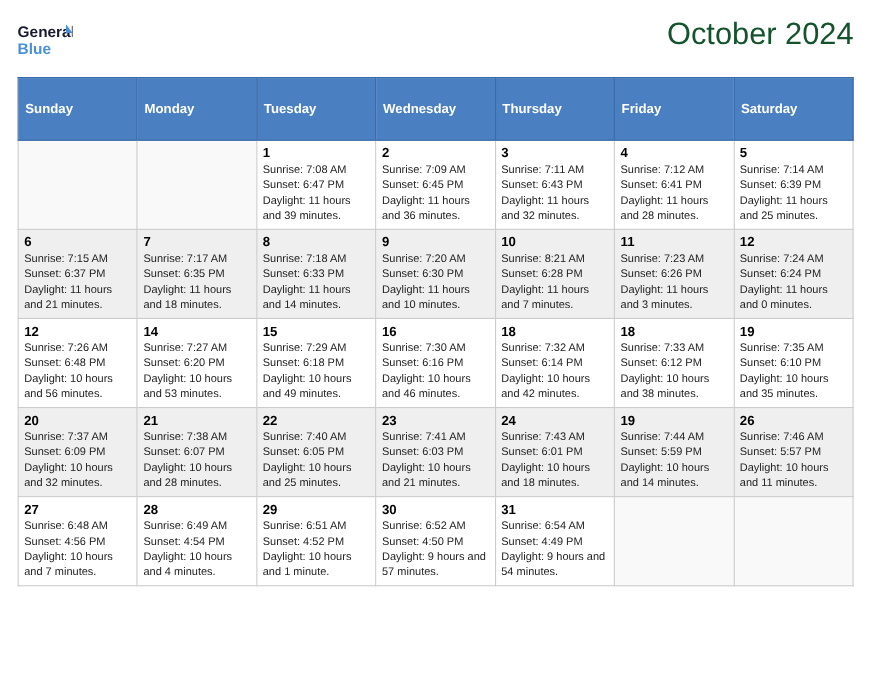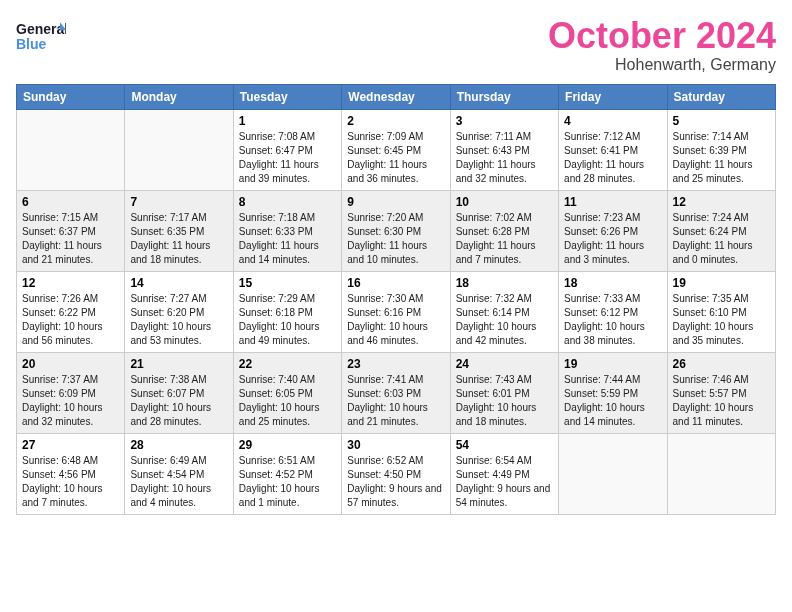--- a/index.html
+++ b/index.html
@@ -18,39 +18,39 @@
     }
     .logo {
       display: flex;
       align-items: center;
       gap: 4px;
     }
     .title-area {
       text-align: right;
     }
     .month-title {
-      font-size: 36px;
-      font-weight: bold;
-      color: #ec4899;
+      font-size: 28px;
+      font-weight: normal;
+      color: #14532d;
       line-height: 1.1;
     }
     .location {
       font-size: 16px;
       color: #444;
     }
     .calendar {
       width: 100%;
       border-collapse: collapse;
       font-size: 11px;
     }
     .calendar th {
       background: #4a7fc1;
       color: #fff;
       text-align: left;
-      padding: 5px 6px;
+      padding: 21px 6px;
       font-size: 12px;
       font-weight: bold;
       border: 1px solid #3a6aaa;
     }
     .calendar td {
       border: 1px solid #ccc;
       vertical-align: top;
       padding: 4px 5px;
       width: 108px;
       min-height: 80px;
@@ -86,21 +86,20 @@
 <div class="header-area">
   <div class="logo">
   <svg width="50" height="44" viewBox="0 0 50 44">
     <text x="0" y="18" font-size="14" font-weight="bold" font-family="Arial,sans-serif" fill="#1a1a2e">General</text>
     <text x="0" y="33" font-size="14" font-weight="bold" font-family="Arial,sans-serif" fill="#4a90d9">Blue</text>
     <polygon points="44,6 50,14 44,14" fill="#4a90d9"></polygon>
   </svg>
 </div>
   <div class="title-area">
     <div class="month-title">October 2024</div>
-    <div class="location">Hohenwarth, Germany</div>
   </div>
 </div>
 
 <table class="calendar">
   <thead>
     <tr>
     <th>Sunday</th>
         <th>Monday</th>
         <th>Tuesday</th>
         <th>Wednesday</th>
@@ -164,42 +163,42 @@
 Daylight: 11 hours and 14 minutes.</div>
         </td>
         <td>
           <div class="day-number">9</div>
           <div class="day-detail">Sunrise: 7:20 AM
 Sunset: 6:30 PM
 Daylight: 11 hours and 10 minutes.</div>
         </td>
         <td>
           <div class="day-number">10</div>
-          <div class="day-detail">Sunrise: 7:02 AM
+          <div class="day-detail">Sunrise: 8:21 AM
 Sunset: 6:28 PM
 Daylight: 11 hours and 7 minutes.</div>
         </td>
         <td>
           <div class="day-number">11</div>
           <div class="day-detail">Sunrise: 7:23 AM
 Sunset: 6:26 PM
 Daylight: 11 hours and 3 minutes.</div>
         </td>
         <td>
           <div class="day-number">12</div>
           <div class="day-detail">Sunrise: 7:24 AM
 Sunset: 6:24 PM
 Daylight: 11 hours and 0 minutes.</div>
         </td>
       </tr>
       <tr>
         <td>
           <div class="day-number">12</div>
           <div class="day-detail">Sunrise: 7:26 AM
-Sunset: 6:22 PM
+Sunset: 6:48 PM
 Daylight: 10 hours and 56 minutes.</div>
         </td>
         <td>
           <div class="day-number">14</div>
           <div class="day-detail">Sunrise: 7:27 AM
 Sunset: 6:20 PM
 Daylight: 10 hours and 53 minutes.</div>
         </td>
         <td>
           <div class="day-number">15</div>
@@ -295,21 +294,21 @@
 Sunset: 4:52 PM
 Daylight: 10 hours and 1 minute.</div>
         </td>
         <td>
           <div class="day-number">30</div>
           <div class="day-detail">Sunrise: 6:52 AM
 Sunset: 4:50 PM
 Daylight: 9 hours and 57 minutes.</div>
         </td>
         <td>
-          <div class="day-number">54</div>
+          <div class="day-number">31</div>
           <div class="day-detail">Sunrise: 6:54 AM
 Sunset: 4:49 PM
 Daylight: 9 hours and 54 minutes.</div>
         </td>
         <td class="empty-cell"></td>
         <td class="empty-cell"></td>
       </tr>
     </tbody>
 </table>
 

